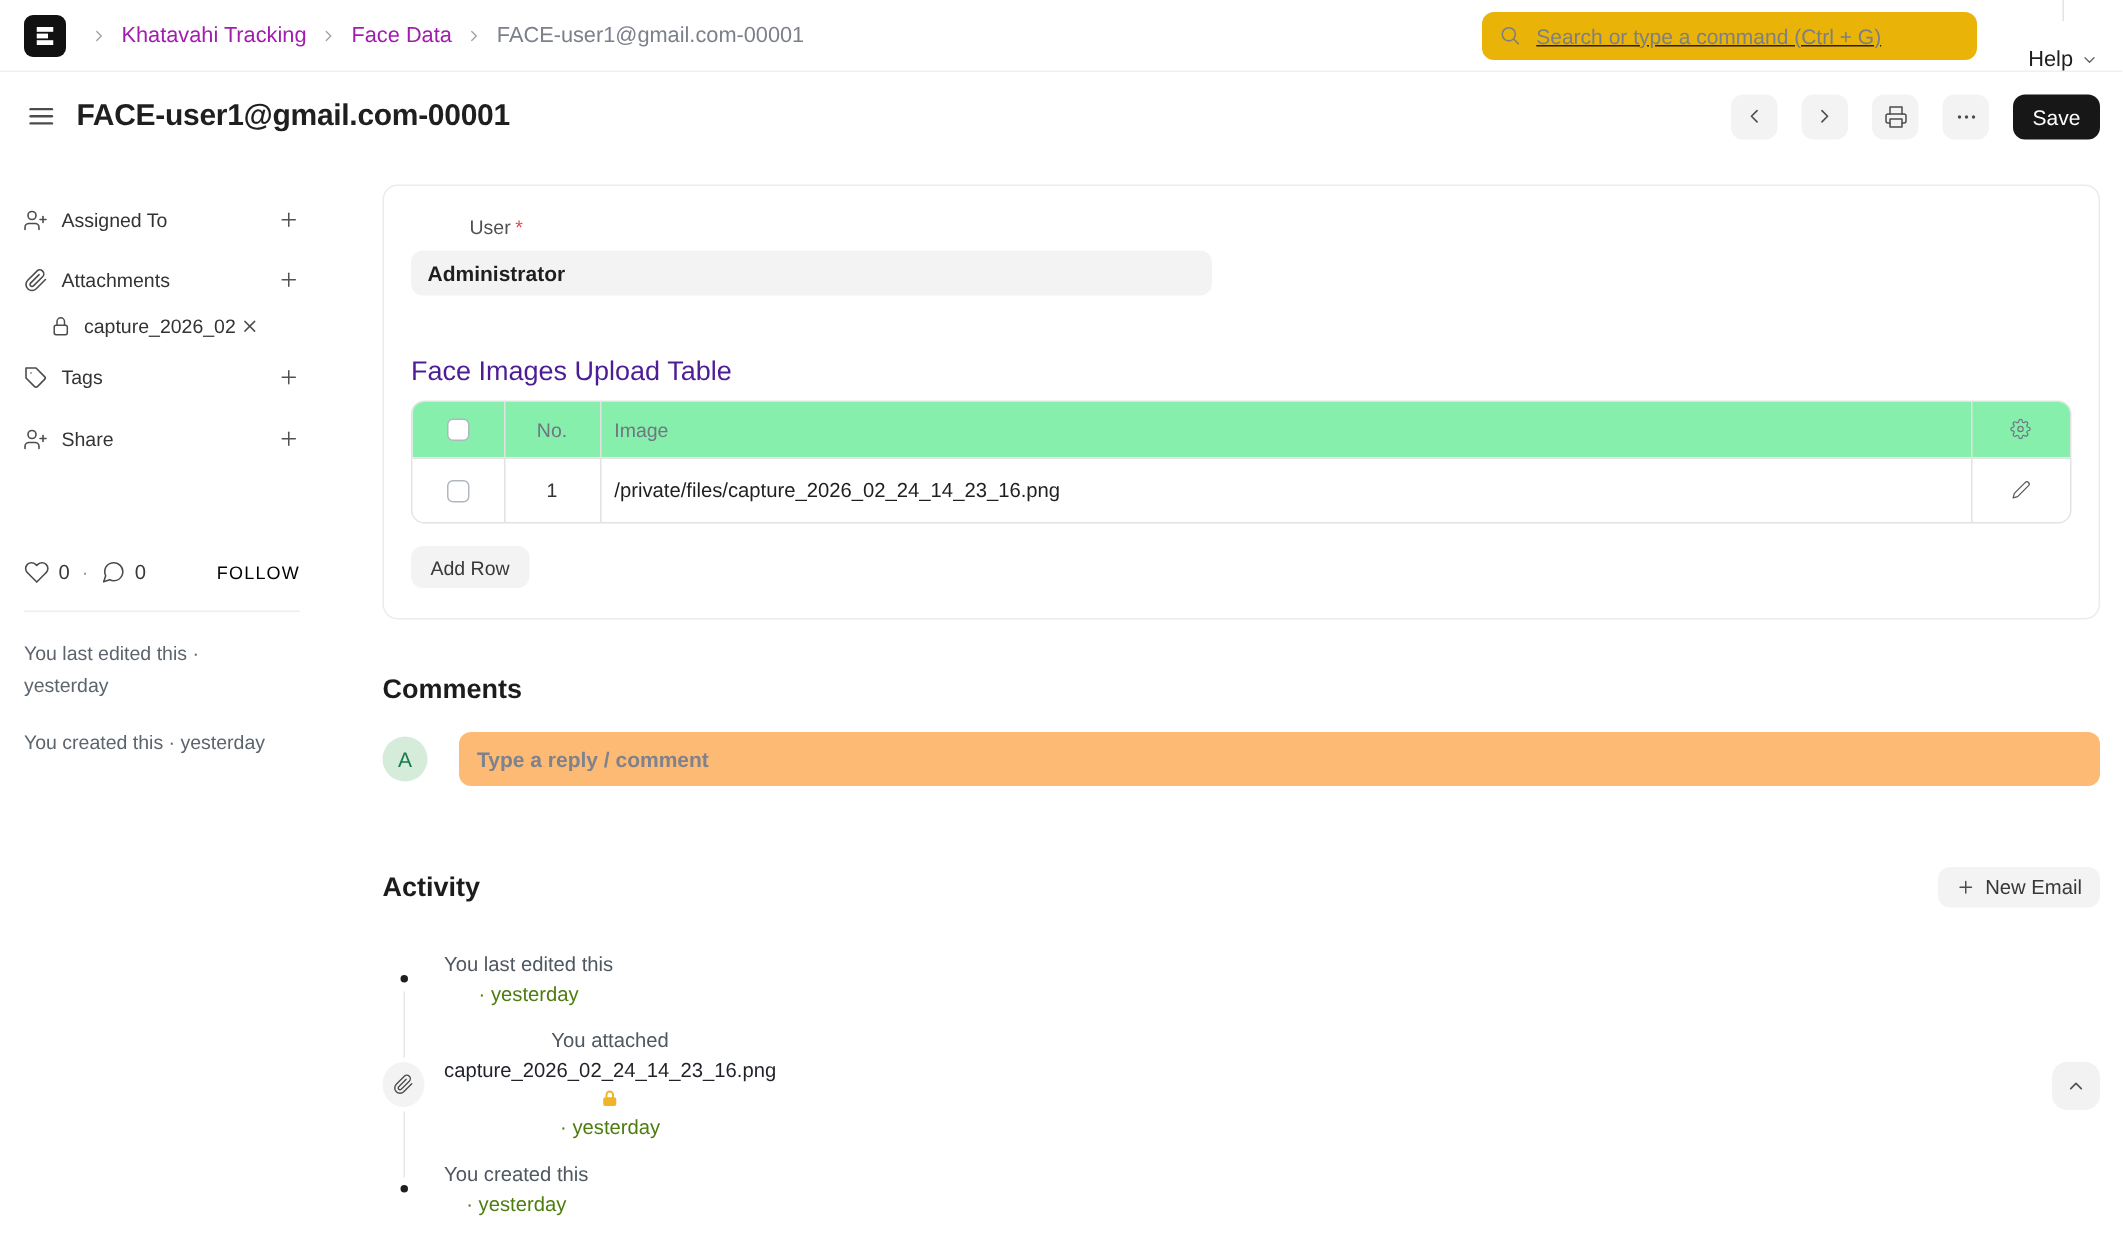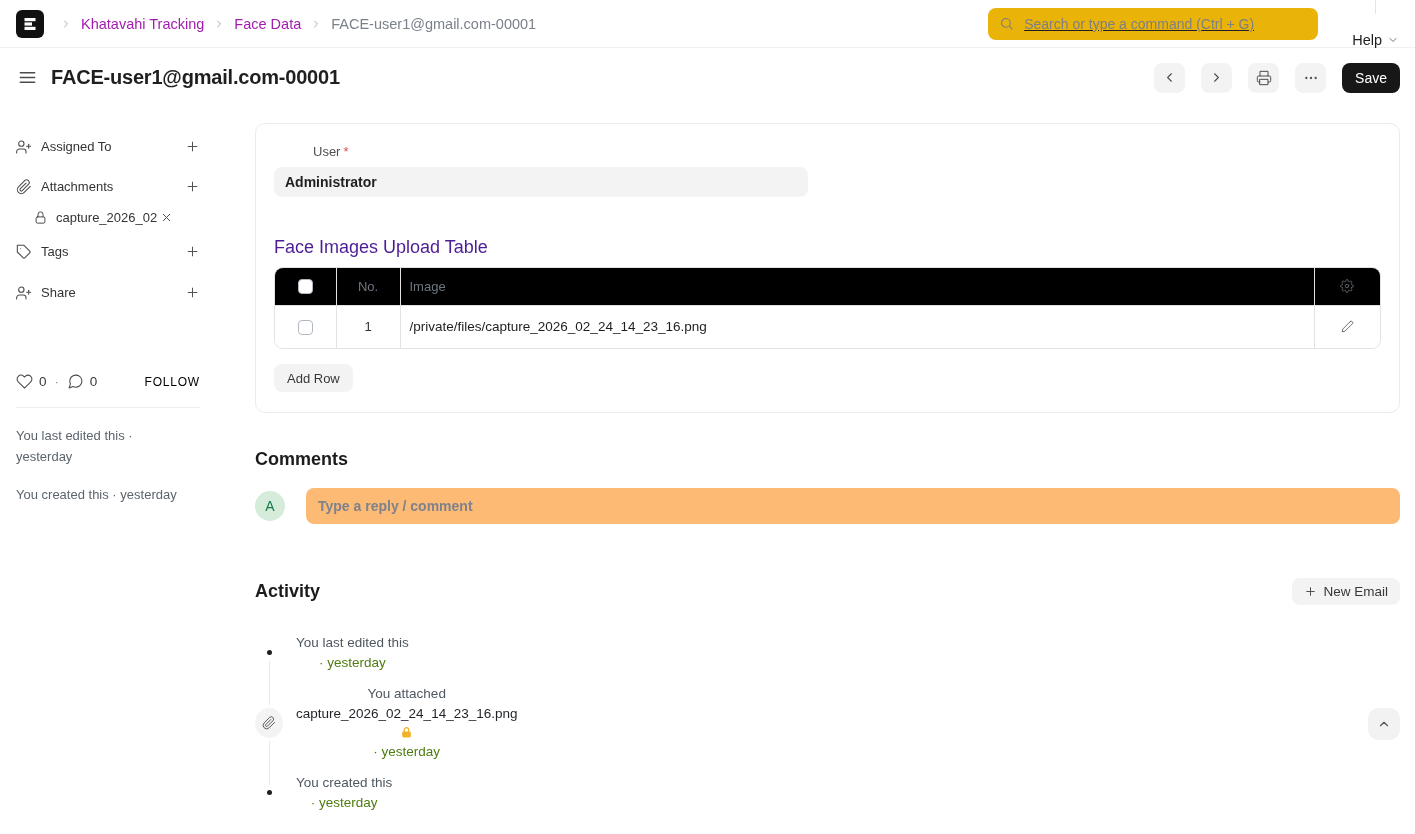--- a/index.html
+++ b/index.html
@@ -59,21 +59,21 @@
   .side-note.wrap { max-width:152px; }
 
   
   .card { margin-top:16px; background:#fff; border:1px solid #ebebeb; border-radius:10px; padding:20px 18px 20px 18px; }
   .field-label { font-size:13px; color:#505050;margin-left:39px; }
   .req { color:#e24c4c; margin-left:3px; }
   .control { display:block; margin-top:8px; width:534px; height:30px; background:#f3f3f3; border:0; border-radius:8px; padding:0 11px; font-size:14px; font-weight:700; color:#1f1f1f; font-family:inherit; outline:0; }
   .table-label { margin-top:40px; font-size:18px; color:#4c1d95; }
   .grid-wrap { margin-top:9px; border:1px solid #e2e2e2; border-radius:9px; overflow:hidden; }
   table.grid { width:100%; border-collapse:collapse; table-layout:fixed; font-size:13px; }
-  .grid th { background:#000000; height:37px; font-weight:400; color:#6e7680; border-bottom:1px solid #e2e2e2; }
+  .grid th { background:#86efac; height:37px; font-weight:400; color:#6e7680; border-bottom:1px solid #e2e2e2; }
   .grid th, .grid td { border-right:1px solid #e2e2e2; padding:0; }
   .grid th:last-child, .grid td:last-child { border-right:0; }
   .grid td { height:43px; background:#fff; }
   .c-center { text-align:center; }
   .c-left { text-align:left; padding:0 9px !important; }
   .cell-image { color:#1f1f1f; font-size:13.5px; }
   .checkbox { display:inline-block; width:15px; height:15px; border:1px solid #b0b7bf; border-radius:4px; background:#fff; vertical-align:middle; cursor:pointer; }
   .gear-cell { color:#9a9fa5; } .edit-cell { color:#555; }
   .cell-btn { background:transparent; border:0; padding:4px; cursor:pointer; color:inherit; }
   .add-row { margin-top:15px; height:28px; padding:0 13px; background:#f3f3f3; border:0; border-radius:8px; font-size:13px; color:#383838; font-family:inherit; cursor:pointer; }

